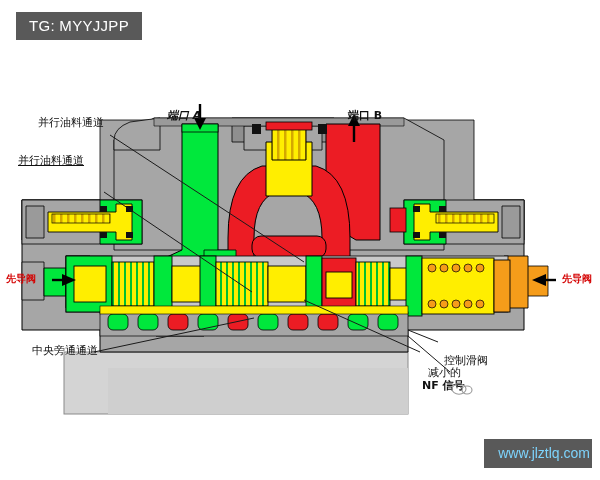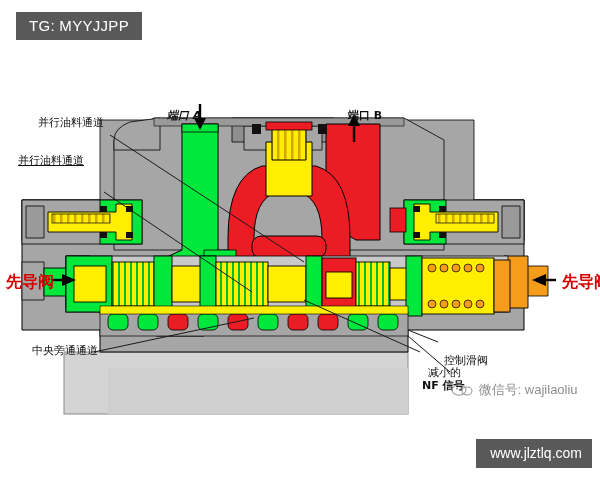--- a/index.html
+++ b/index.html
@@ -32,23 +32,23 @@
     letter-spacing: 0.3px;
     padding: 6px 13px 7px 13px;
     line-height: 1;
     z-index: 40;
   }
   .url-badge {
     position: absolute;
     right: 12px;
     bottom: 12px;
     background: #595959;
-    color: #ffffff;
+    color: #7dd3fc;
     font-size: 14px;
-    padding: 7px 10px 8px 14px;
+    padding: 7px 2px 8px 14px;
     line-height: 1;
     z-index: 40;
   }
   .wm {
     position: absolute;
     left: 447px;
     top: 381px;
     color: #8d8d8d;
     font-size: 13px;
     z-index: 35;
@@ -63,21 +63,21 @@
   .lbl {
     position: absolute;
     font-size: 11px;
     color: #111111;
     white-space: nowrap;
     z-index: 30;
     line-height: 1.18;
     font-family: "DejaVu Sans", "Liberation Sans", sans-serif;
   }
   .lbl-bold { font-weight: bold; }
-  .lbl-red { color: #d40000; font-weight: bold; font-size: 16px; }
+  .lbl-red { color: #d40000; font-weight: bold; font-size: 10px; }
   .title-block {
     position: absolute;
     left: 428px;
     top: 78px;
     font-size: 13px;
     font-weight: bold;
     color: #1a1a1a;
     line-height: 1.35;
     z-index: 30;
     font-family: "DejaVu Sans", "Liberation Sans", sans-serif;
@@ -296,16 +296,15 @@
   <div class="lbl" style="left:424px; top:367px;">减小的</div>
   <div class="lbl lbl-bold" style="left:418px; top:380px;">NF 信号</div>
 
   <div class="wm">
     <svg class="wm-icon" width="22" height="15" viewBox="0 0 22 15">
       <ellipse cx="8" cy="8" rx="7" ry="5.2" fill="none" stroke="#9a9a9a" stroke-width="1.1"></ellipse>
       <ellipse cx="16" cy="9" rx="5" ry="4" fill="none" stroke="#9a9a9a" stroke-width="1.1"></ellipse>
       <circle cx="6" cy="6.5" r="1" fill="#8d8d8d"></circle>
       <circle cx="10" cy="6.5" r="1" fill="#8d8d8d"></circle>
     </svg>
-    <span>微信号: wajilaoliu</span>
   </div>
 
 </div>
 
 </body></html>

